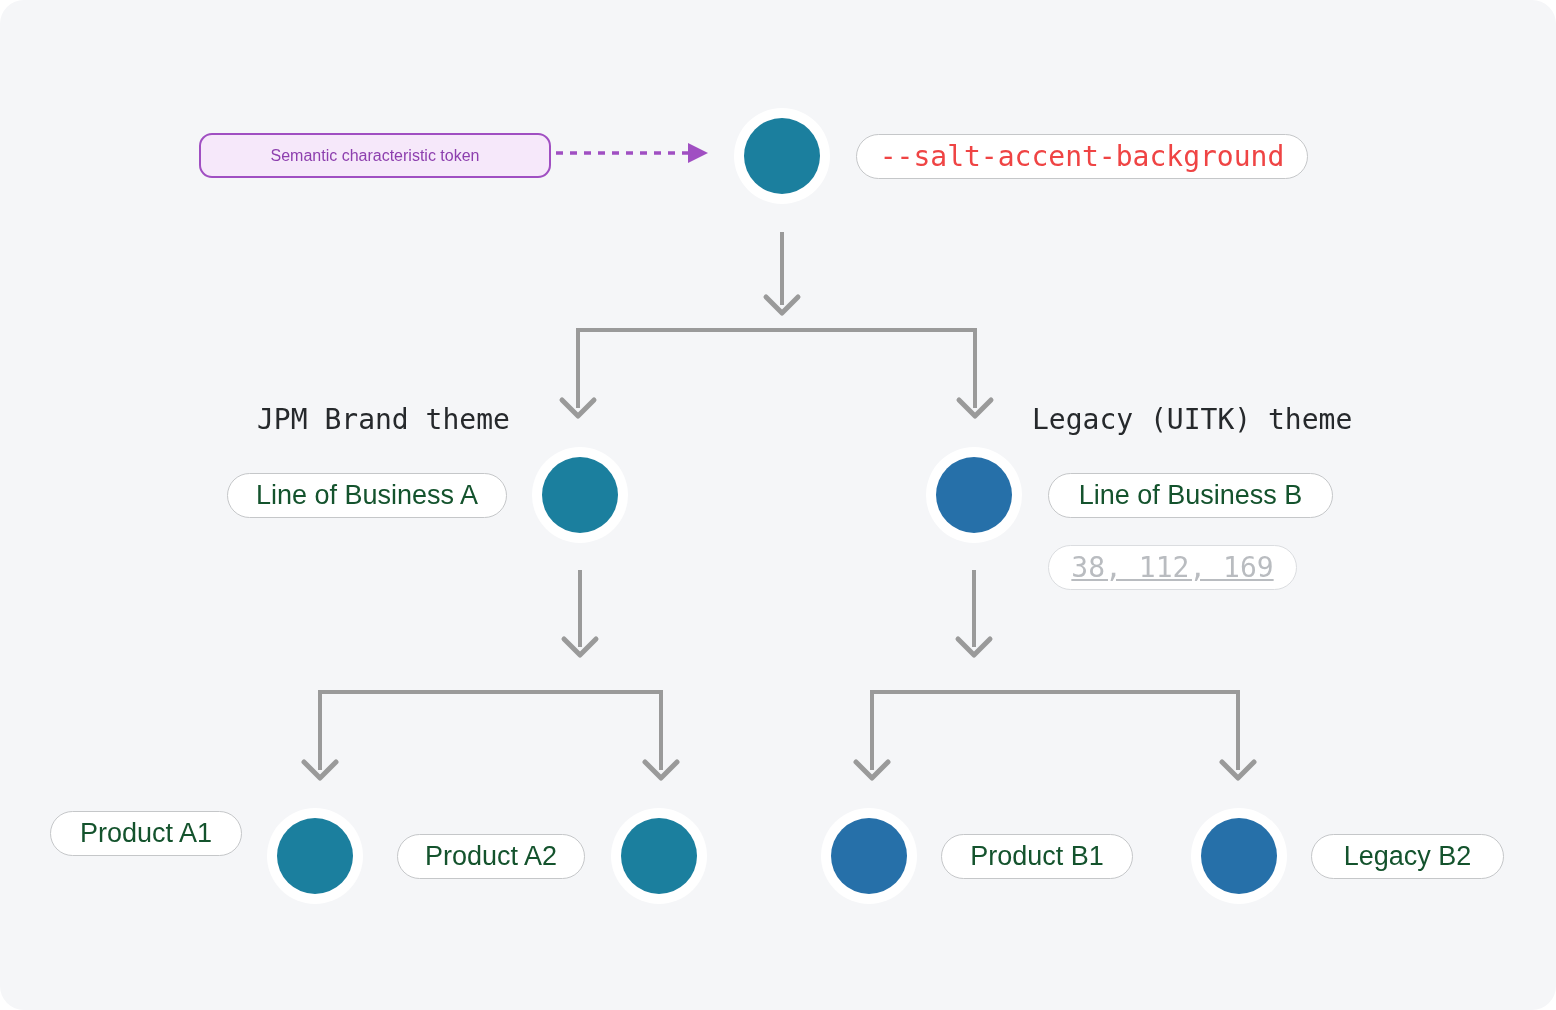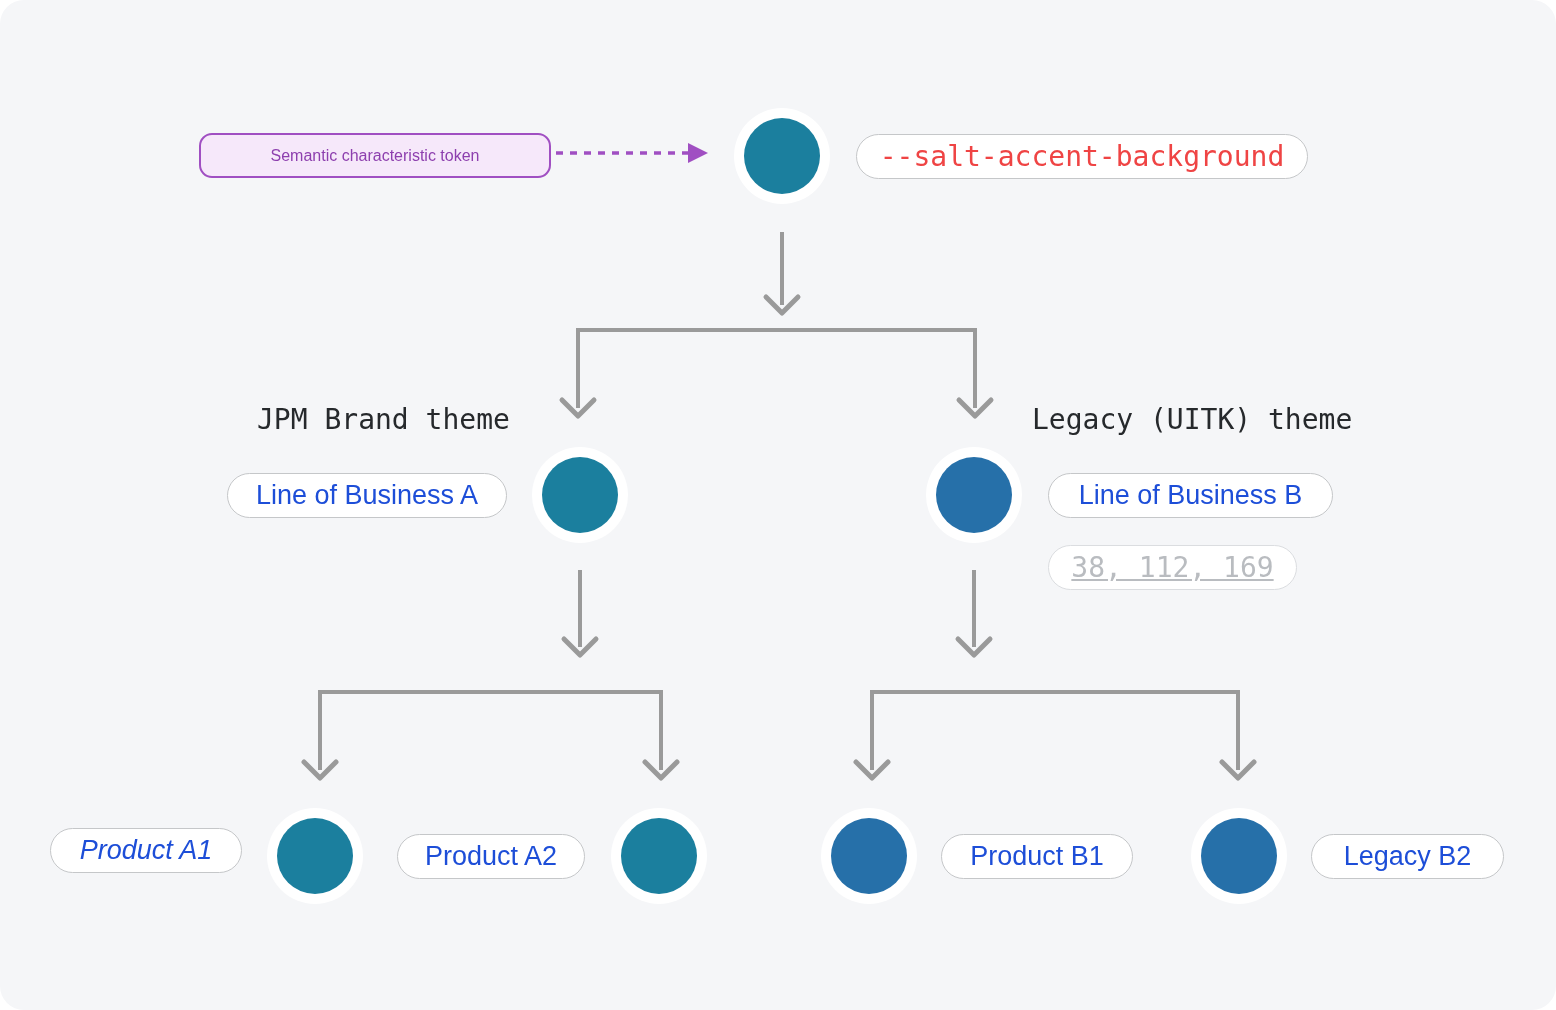--- a/index.html
+++ b/index.html
@@ -26,21 +26,21 @@
   }
 
   .node { position:absolute; width:96px; height:96px; border-radius:50%;
           background:#ffffff; display:flex; align-items:center; justify-content:center; }
   .node .core { width:76px; height:76px; border-radius:50%; }
 
   .pill {
     position:absolute; box-sizing:border-box; height:45px;
     background:#ffffff; border:1.5px solid #C5C7C9; border-radius:23px;
     display:flex; align-items:center; justify-content:center;
-    font-size:27px; color:#1d4ed8; white-space:nowrap;
+    font-size:27px; color:#14532d; white-space:nowrap;
   }
   .pill.mono { font-family:"DejaVu Sans Mono","Liberation Mono",monospace; font-size:28px; color:#ef4444; }
   .pill.faint { border-color:#DBDDE0; color:#B9BCC0;
     font-family:"DejaVu Sans Mono","Liberation Mono",monospace; font-size:28px; }
 
   .theme-label {
     position:absolute; font-family:"DejaVu Sans Mono","Liberation Mono",monospace;
     font-size:28px; color:#26292C; white-space:nowrap;
   }
 </style>
@@ -94,21 +94,21 @@
   <div class="node" style="left:532px; top:447px;">
     <div class="core" style="background: rgb(27, 127, 158);"></div>
   </div>
 
   <div class="node" style="left:926px; top:447px;">
     <div class="core" style="background: rgb(38, 112, 169);"></div>
   </div>
   <div class="pill" style="left:1048px; top:473px; width:285px;">Line of Business B</div>
   <div class="pill faint" style="left:1048px; top:545px; width:249px;text-decoration:underline;">38, 112, 169</div>
 
-  <div class="pill" style="left:50px; top:828px; width:192px;font-style:italic;">Product A1</div>
+  <div class="pill" style="left:50px; top:811px; width:192px;">Product A1</div>
   <div class="node" style="left:267px; top:808px;">
     <div class="core" style="background: rgb(27, 127, 158);"></div>
   </div>
   <div class="pill" style="left:397px; top:834px; width:188px;">Product A2</div>
   <div class="node" style="left:611px; top:808px;">
     <div class="core" style="background: rgb(27, 127, 158);"></div>
   </div>
 
   <div class="node" style="left:821px; top:808px;">
     <div class="core" style="background: rgb(38, 112, 169);"></div>

